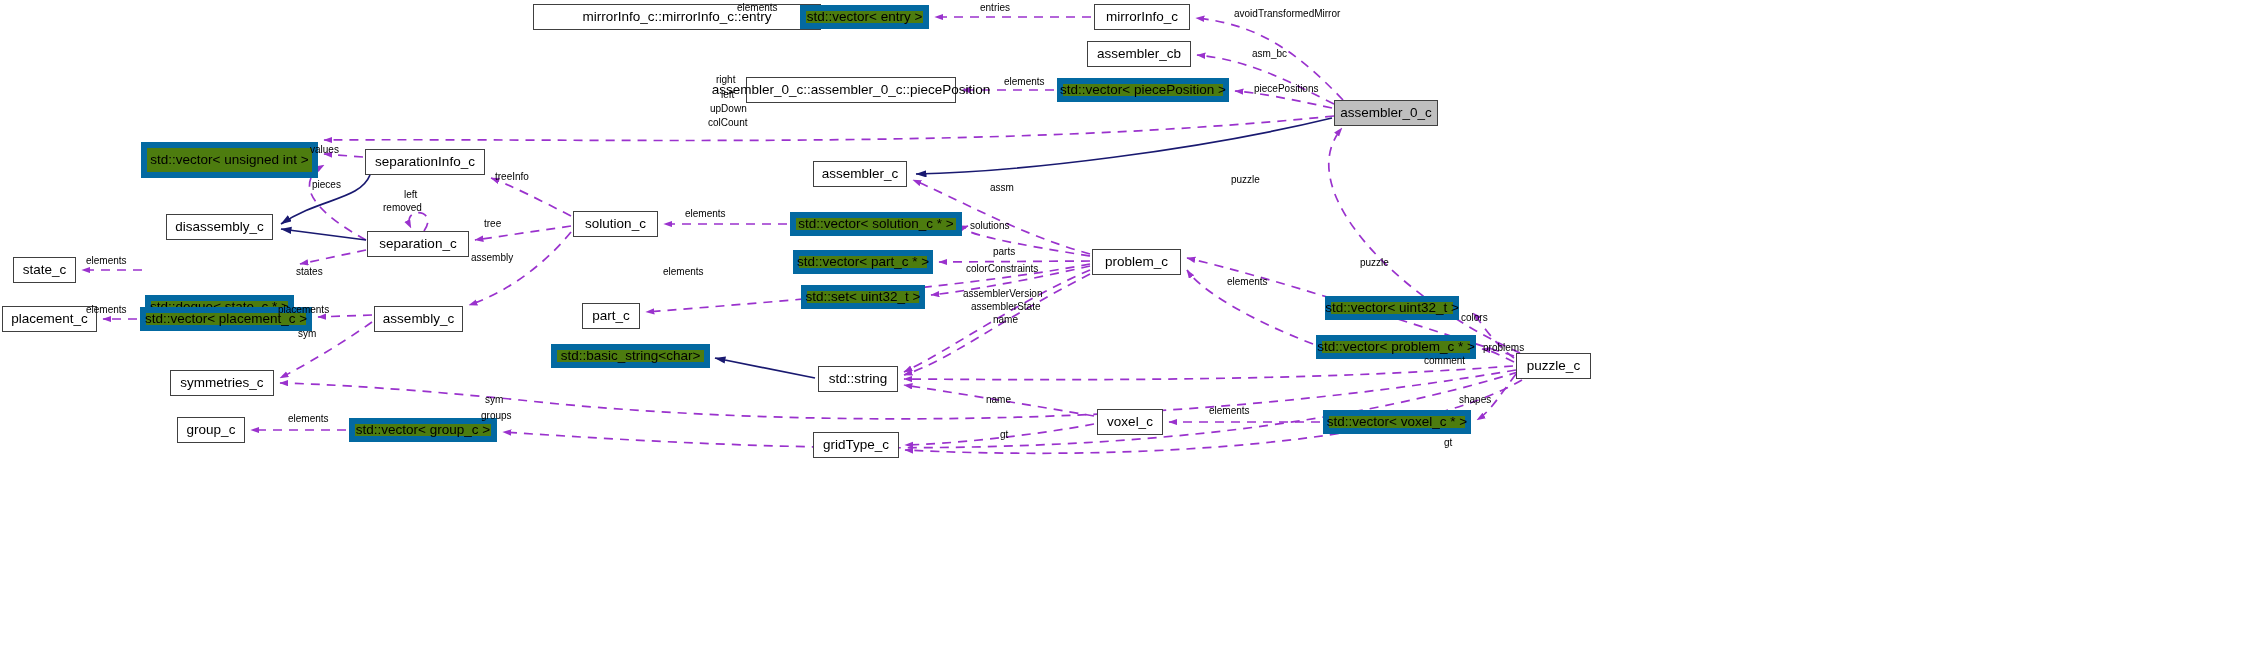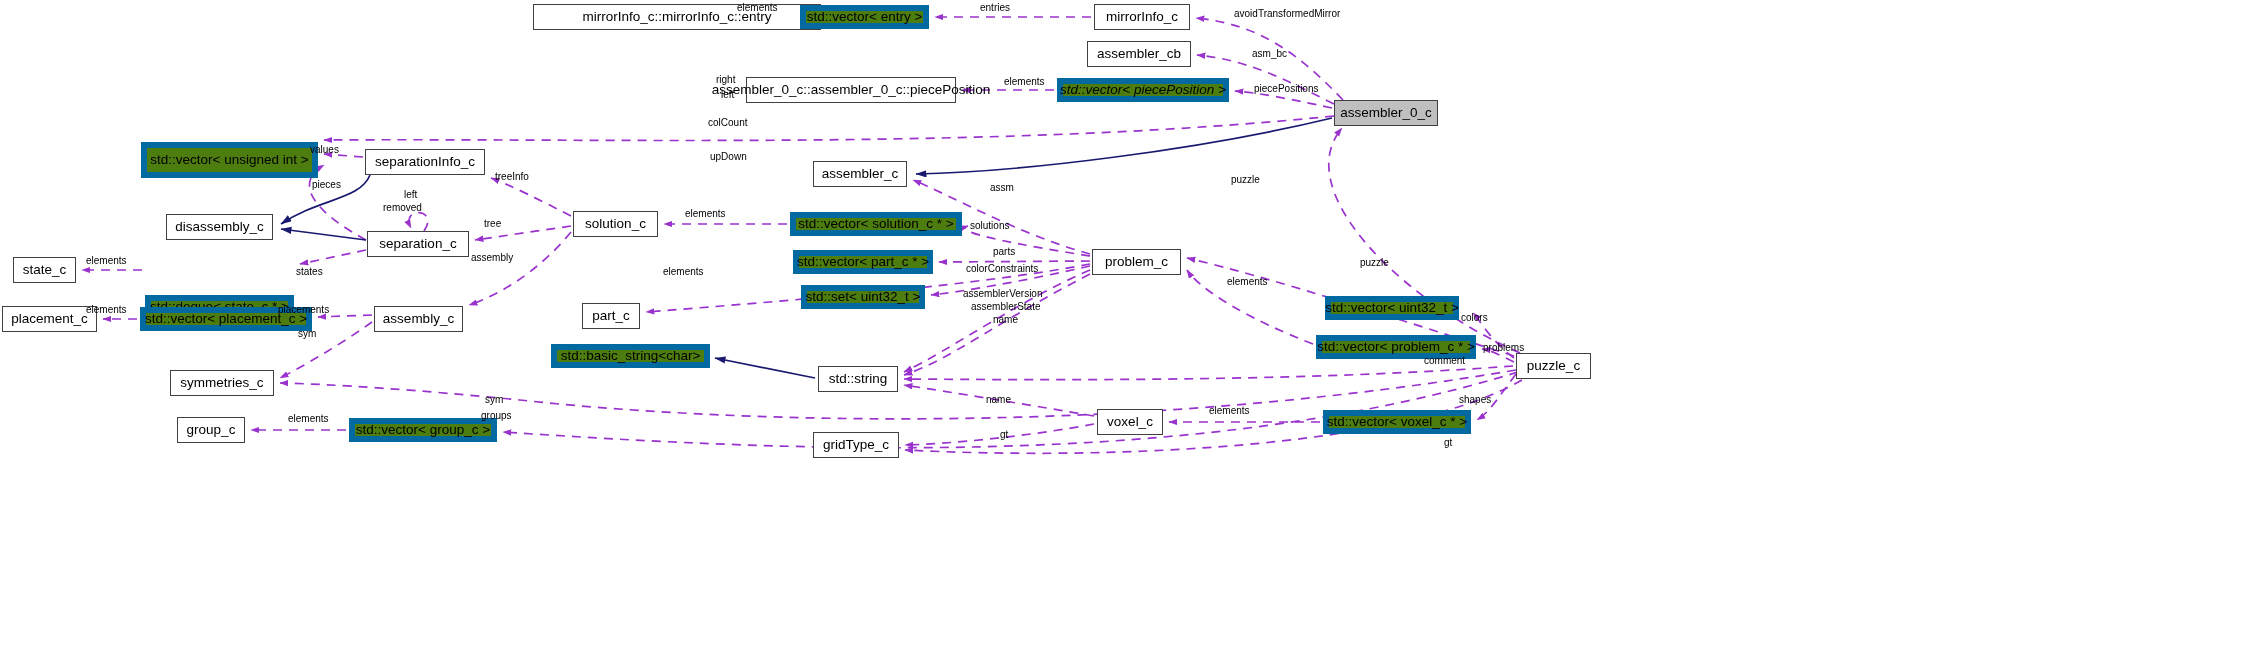--- a/index.html
+++ b/index.html
@@ -176,21 +176,21 @@
     </div>
   <div class="node klass" style="left:1094px;top:4px;width:96px;height:26px;">
       <span>mirrorInfo_c</span>
     </div>
   <div class="node klass" style="left:1087px;top:41px;width:104px;height:26px;">
       <span>assembler_cb</span>
     </div>
   <div class="node klass" style="left:746px;top:77px;width:210px;height:26px;">
       <span>assembler_0_c::assembler_0_c::piecePosition</span>
     </div>
-  <div class="node tmpl" style="left:1057px;top:78px;width:172px;height:24px;font-style:italic;">
+  <div class="node tmpl" style="left:1057px;top:78px;width:172px;height:24px;">
       <span>std::vector&lt; piecePosition &gt;</span>
     </div>
   <div class="node klass highlight" style="left:1334px;top:100px;width:104px;height:26px;">
       <span>assembler_0_c</span>
     </div>
   <div class="node tmpl" style="left:141px;top:142px;width:177px;height:36px;">
       <span>std::vector&lt; unsigned int &gt;</span>
     </div>
   <div class="node klass" style="left:365px;top:149px;width:120px;height:26px;">
       <span>separationInfo_c</span>
@@ -272,21 +272,21 @@
     </div>
 
   <div class="edge-label" style="left:737px;top:2px;"><span>elements</span></div>
   <div class="edge-label" style="left:980px;top:2px;"><span>entries</span></div>
   <div class="edge-label" style="left:1234px;top:8px;"><span>avoidTransformedMirror</span></div>
   <div class="edge-label" style="left:1252px;top:48px;"><span>asm_bc</span></div>
   <div class="edge-label" style="left:1004px;top:76px;"><span>elements</span></div>
   <div class="edge-label" style="left:1254px;top:83px;"><span>piecePositions</span></div>
   <div class="edge-label" style="left:716px;top:74px;"><span>right</span></div>
   <div class="edge-label" style="left:721px;top:89px;"><span>left</span></div>
-  <div class="edge-label" style="left:710px;top:103px;margin-top:48px;"><span>upDown</span></div>
+  <div class="edge-label" style="left:710px;top:103px;"><span>upDown</span></div>
   <div class="edge-label" style="left:708px;top:117px;"><span>colCount</span></div>
   <div class="edge-label" style="left:310px;top:144px;"><span>values</span></div>
   <div class="edge-label" style="left:312px;top:179px;"><span>pieces</span></div>
   <div class="edge-label" style="left:495px;top:171px;"><span>treeInfo</span></div>
   <div class="edge-label" style="left:404px;top:189px;"><span>left</span></div>
   <div class="edge-label" style="left:383px;top:202px;"><span>removed</span></div>
   <div class="edge-label" style="left:685px;top:208px;"><span>elements</span></div>
   <div class="edge-label" style="left:990px;top:182px;"><span>assm</span></div>
   <div class="edge-label" style="left:1231px;top:174px;"><span>puzzle</span></div>
   <div class="edge-label" style="left:484px;top:218px;"><span>tree</span></div>

